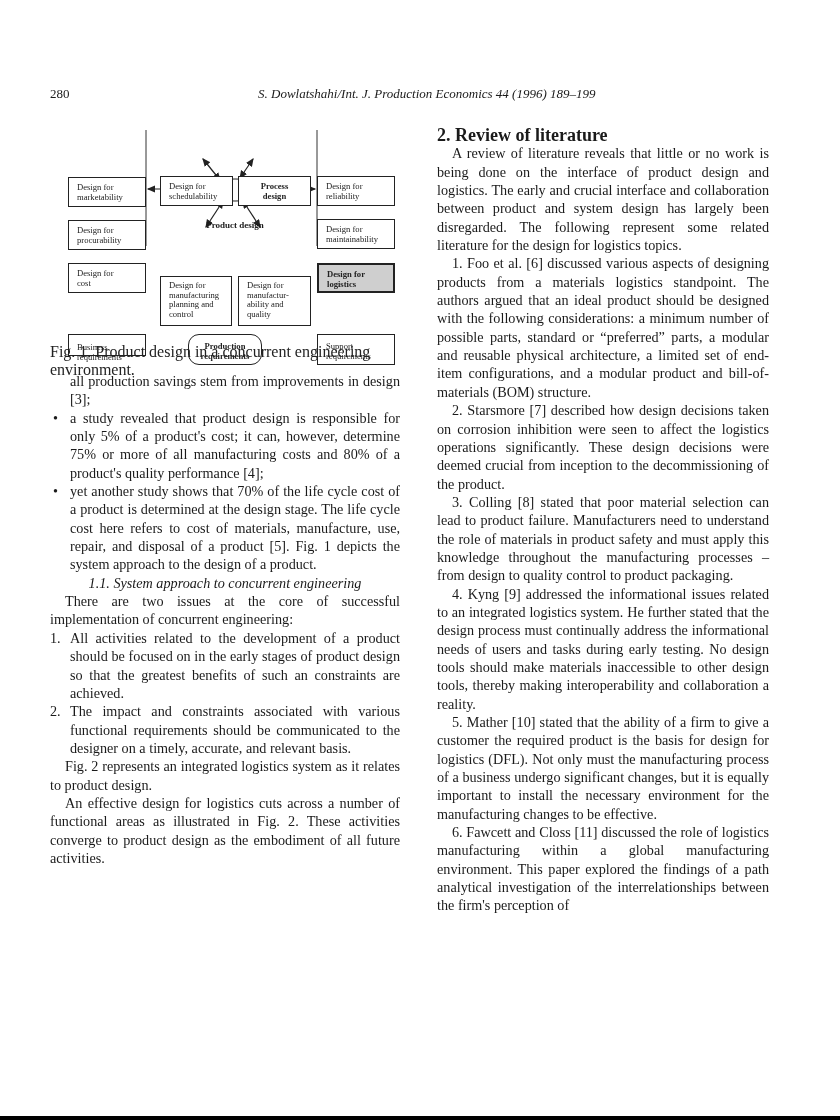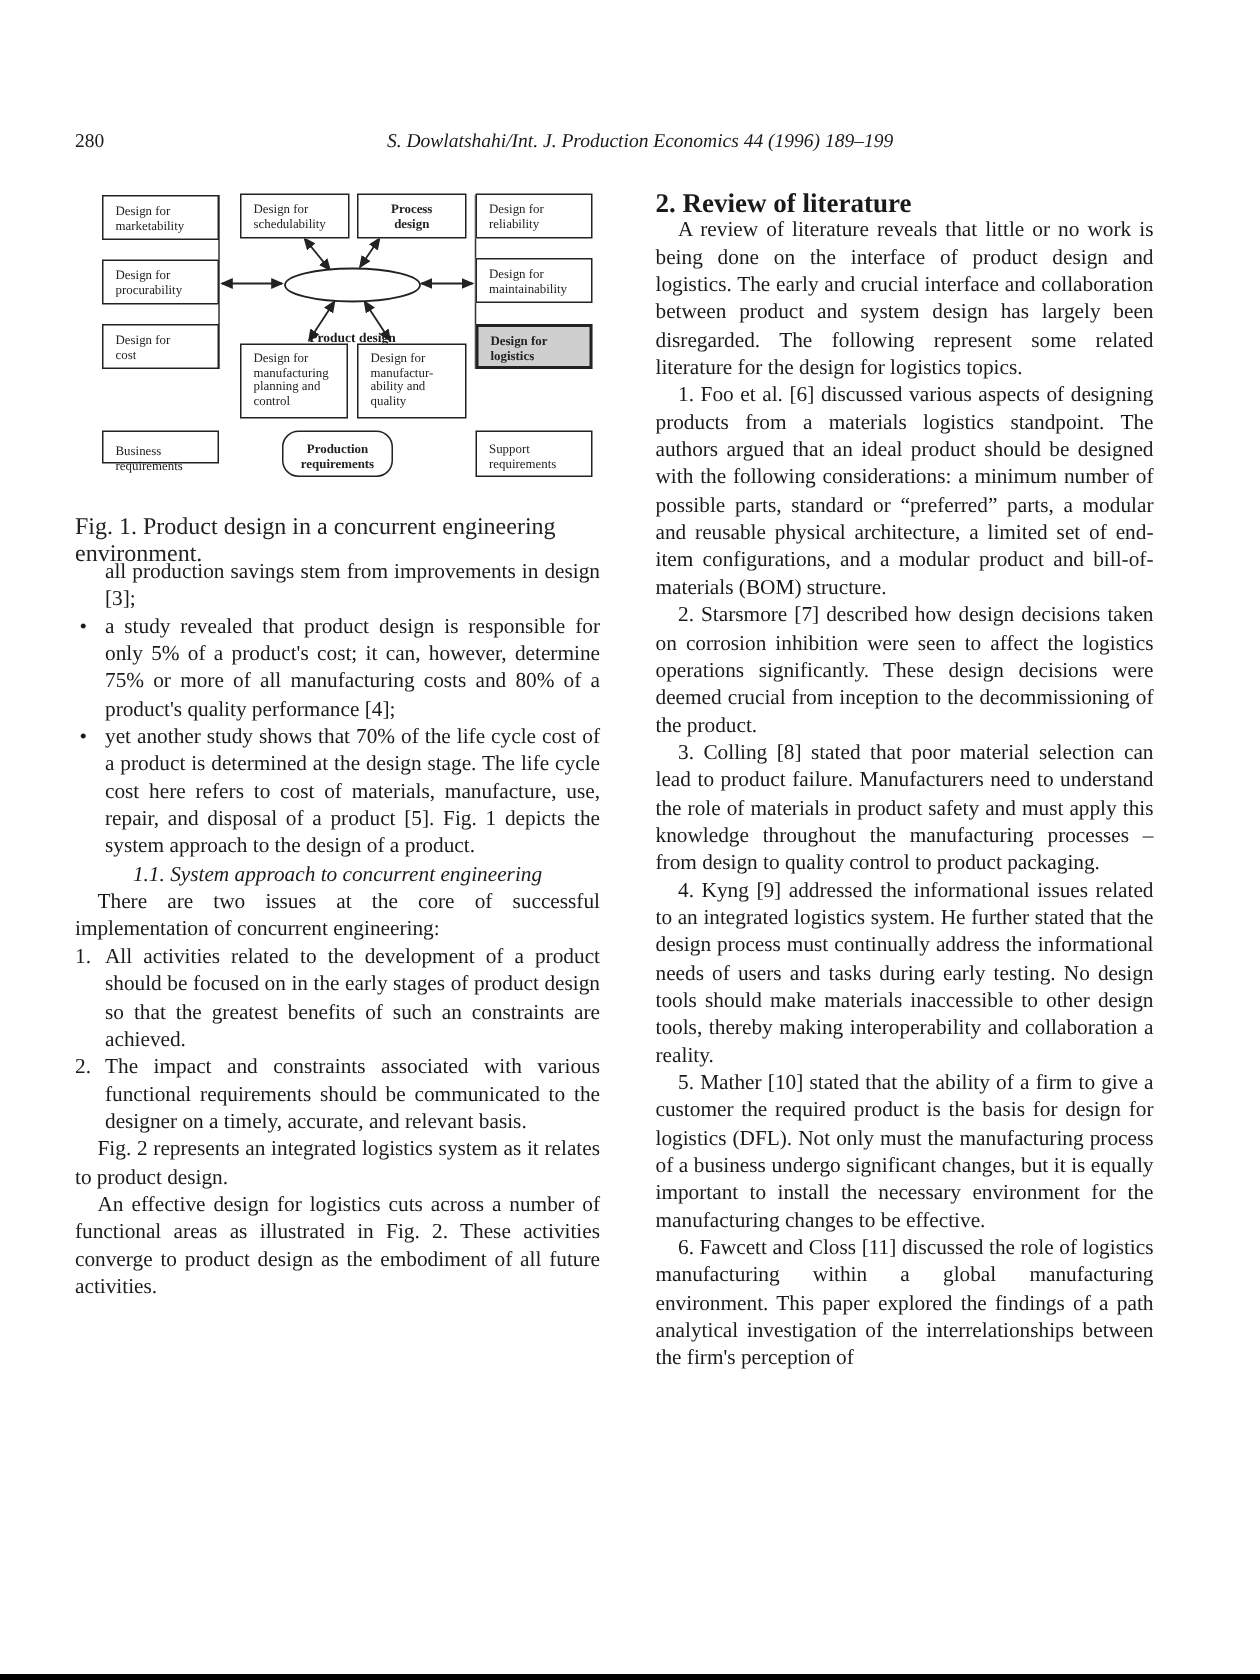--- a/index.html
+++ b/index.html
@@ -4,21 +4,21 @@
 <style>
   html, body { margin:0; padding:0; background:#ffffff; }
   body { width:840px; height:1120px; position:relative; overflow:hidden;
          font-family:"Liberation Serif", "DejaVu Serif", serif; color:#1a1a1a; }
   .header { position:absolute; top:86px; left:50px; width:760px; height:20px; font-size:13px; }
   .pageno { position:absolute; left:0; top:0; }
   .running { position:absolute; left:184px; top:0; font-style:italic;margin-left:24px; }
   .figure { position:absolute; left:60px; top:122px; width:350px; height:205px; }
   .figure svg { position:absolute; left:0; top:0; }
   .fbox { position:absolute; border:1.3px solid #222; background:#fff; box-sizing:border-box;
-          font-size:8.6px; line-height:9.6px; padding:5px 0 12px 8px; color:#222; }
+          font-size:8.6px; line-height:9.6px; padding:5px 0 12px 8px; color:#222;margin-top:47px; }
   .fbox.center { padding-left:0; text-align:center;font-weight:bold; }
   .fbox.shaded { background:#cfcfcf; font-weight:bold; border-width:2px; }
   .ellipse-label { position:absolute; font-size:9px; font-weight:bold; text-align:center; }
   .caption { position:absolute; left:50px; top:343px; width:360px; font-size:16px; color:#222; }
   .col { position:absolute; font-size:14.2px; line-height:18.35px; text-align:justify; }
   .col p { margin:0; }
   .left { left:50px; top:372px; width:350px; }
   .right { left:437px; top:126px; width:332px; }
   .indent { text-indent:15px; }
   .bul { position:relative; padding-left:20px; }

